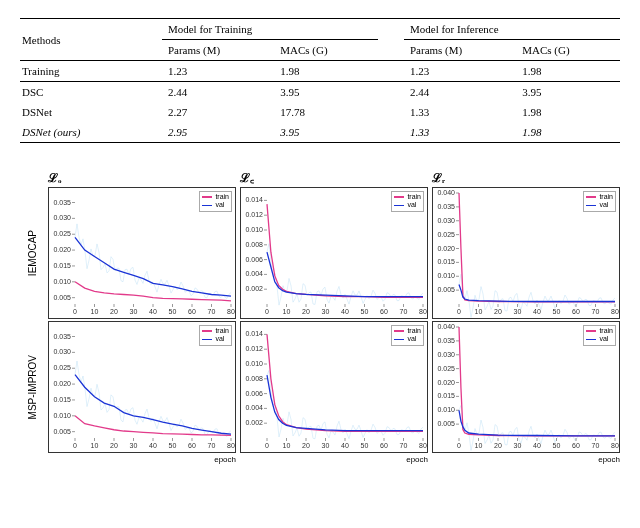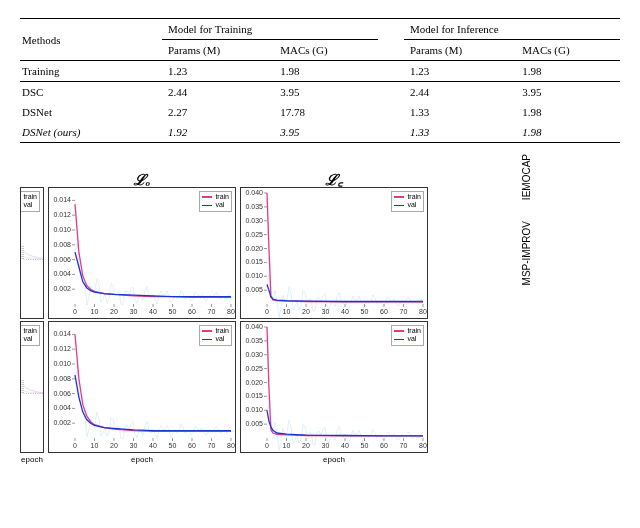--- a/index.html
+++ b/index.html
@@ -33,24 +33,22 @@
   .gap { height: 26px; }
 
   .charts {
     display: grid;
     grid-template-columns: 24px 1fr 1fr 1fr;
     grid-template-rows: 16px 132px 132px 12px;
     gap: 2px 4px;
     font-family: Helvetica, Arial, sans-serif;
   }
   .col-title {
-    font-size: 15px;
+    font-size: 12px;
     font-weight: bold;
-    font-style: italic;
-    text-align: center;
     font-family: Georgia, serif;
   }
   .row-label {
     display: flex;
     align-items: center;
     justify-content: center;
   }
   .row-label span {
     writing-mode: vertical-rl;
     transform: rotate(180deg);
@@ -71,21 +69,21 @@
     border: 0.5px solid #aaa;
     font-size: 7px;
     padding: 1px 2px;
     line-height: 1.2;
   }
   .legend div { display:flex; align-items:center; gap:3px; white-space:nowrap;}
   .swatch { width:10px; height:1.5px; display:inline-block; }
   .tick-x, .tick-y { font-size: 7px; fill:#333; font-family: Helvetica, Arial, sans-serif;}
   .xlabel {
     font-size: 8px;
-    text-align: center;
+    text-align: right;
   }
   .noise { stroke: #a7d3f0; stroke-width:0.5; fill:none; opacity:0.7; }
   .line-train { stroke: #e23a8a; stroke-width:1.3; fill:none; }
   .line-val   { stroke: #1a33d6; stroke-width:1.3; fill:none; }
 </style>
 </head>
 <body>
 
 <table class="data">
   <tbody>
@@ -125,35 +123,36 @@
         <td></td>
     <td>2.27</td>
     <td>17.78</td>
         <td></td>
     <td>1.33</td>
     <td>1.98</td>
   </tr>
   <tr class="bot-rule">
     <td class="method">DSNet (ours)</td>
         <td></td>
-    <td>1.92</td>
+    <td>2.95</td>
     <td>3.95</td>
         <td></td>
     <td>1.33</td>
     <td>1.98</td>
   </tr>
 </tbody>
   </table>
 
 <div class="gap"></div>
 
 <div class="charts">
   <div></div>
   <div class="col-title">ℒₒ</div>
   <div class="col-title">ℒ꜀</div>
+  <div class="col-title">ℒᵣ</div>
 
   <div class="row-label">
       <span>IEMOCAP</span>
     </div>
   <div class="plot">
       <svg viewBox="0 0 186 130">
         <path class="noise" d="M26 49.39999999999999 L28 35.87162429336546 L30 49.29852864361102 L32 56.9830125587284 L34 50.84260439789422 L36 63.309714954672465 L38 80.72161836049693 L40 72.2843494431907 L42 60.9766028205745 L44 68.32039651660071 L46 67.55179974368781 L48 55.920086437775225 L50 64.33093420432975 L52 81.69294514022758 L54 79.48690954137282 L56 75.53971246896896 L58 84.94939230534544 L60 82.89958662640873 L62 68.68627996243004 L64 71.35072961531694 L66 82.7885698141794 L68 80.3505311708204 L70 80.16627197314409 L72 92.7232278960023 L74 93.75848059285057 L76 81.65089413178328 L78 81.24714687299664 L80 86.51542765940175 L82 80.5151931801519 L84 79.35284873939759 L86 92.08130938166393 L88 96.49470898576863 L90 89.89365592194706 L92 91.76344868059559 L94 95.37605062366578 L96 87.28453901558603 L98 83.29238316311393 L100 92.52941163746104 L102 96.70962021404748 L104 93.89753966317747 L106 98.8609527936706 L108 104.13450498292998 L110 96.90702160363612 L112 91.30393778292562 L114 95.80860901745298 L116 96.0615726204358 L118 92.24140158000633 L120 97.98597700914269 L122 105.10780778018808 L124 101.44285985368681 L126 98.22921119739463 L128 101.68244296132161 L130 99.69163739165862 L132 94.05093098567093 L134 97.80628434062504 L136 104.26969863481267 L138 102.95785209156426 L140 102.82808891973735 L142 107.73083966215786 L144 106.13651113608469 L146 99.91434309590662 L148 101.06600960491805 L150 104.59350687731586 L152 102.63553153387547 L154 103.41545393632944 L156 109.42603337114924 L158 109.72147763004672 L160 105.30602905064501 L162 105.9678450195137 L164 107.2643558208894 L166 103.55406283036625 L168 103.10235864872251 L170 108.31245674172244 L172 109.55149850308729 L174 107.3485688344537 L176 109.15555497509503 L178 110.40012831202108 L180 106.27121279179852 L182 104.54762620554406 "></path>
         <line x1="23" y1="109.65714285714286" x2="26" y2="109.65714285714286" stroke="#333" stroke-width="0.5"></line>
         <text class="tick-y" x="22" y="111.65714285714286" text-anchor="end">0.005</text>
         <line x1="23" y1="93.8" x2="26" y2="93.8" stroke="#333" stroke-width="0.5"></line>

